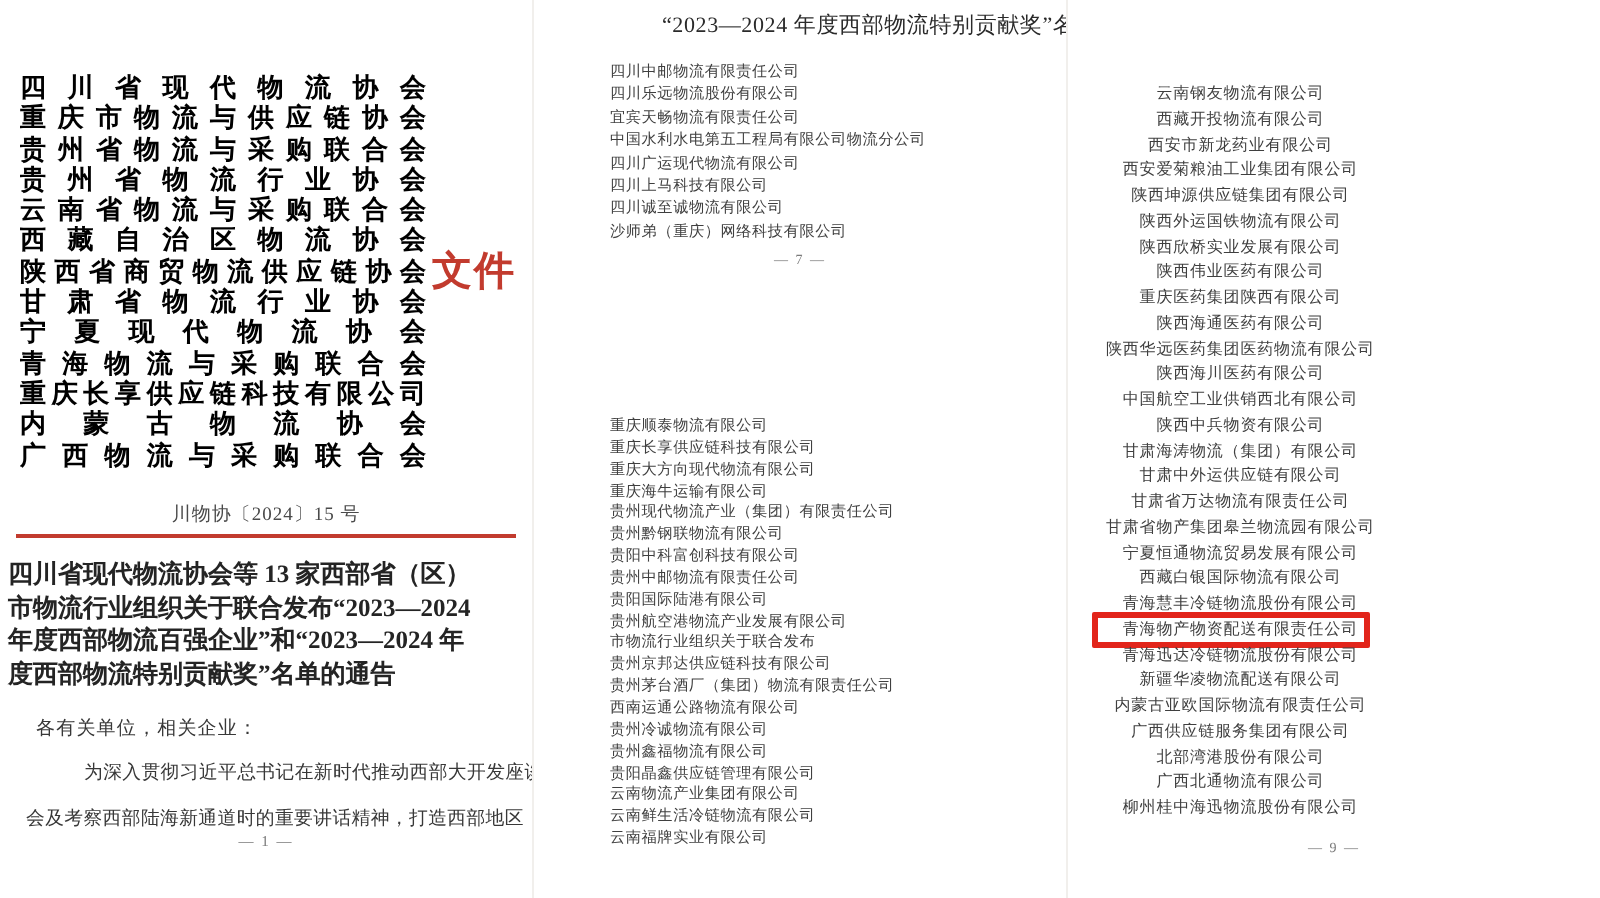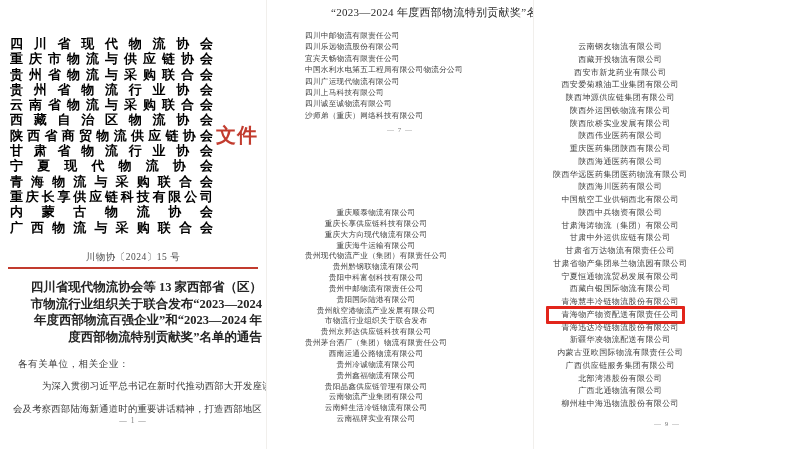--- a/index.html
+++ b/index.html
@@ -24,21 +24,21 @@
   .wenjian {
     position:absolute; left:216px; top:122px;
     font-size:20px; font-weight:bold; color:#c23b2e; letter-spacing:1px;
   }
   .doc-number {
     position:absolute; top:251px; left:0; width:100%; text-align:center;
     font-size:9.5px; color:#4a4a4a; letter-spacing:0.5px;
   }
   .red-line { position:absolute; left:8px; top:267px; width:250px; height:2px; background:#c23b2e; }
   .doc-title {
-    position:absolute; top:279px; left:4px; width:258px; text-align:right;
+    position:absolute; top:279px; left:4px; width:258px; text-align:left;
   }
   .doc-title-line {
     font-size:12.5px; font-weight:bold; color:#242424; line-height:16.5px; white-space:nowrap;
   }
   .salutation {
     position:absolute; top:358px; left:18px;
     font-size:9.5px; color:#383838; letter-spacing:0.6px; white-space:nowrap;
   }
   .body-line { position:absolute; font-size:9.4px; color:#383838; letter-spacing:0.2px; white-space:nowrap; }
   #body-line1 { top:380px; left:42px; }
@@ -52,21 +52,21 @@
   
   .list-title {
     position:absolute; top:5px; left:16px; width:100%; text-align:right;
     font-size:11px; font-weight:normal; color:#2a2a2a; letter-spacing:0.3px; white-space:nowrap;
   }
   .clist { position:absolute; color:#3f3f3f; }
   .clist .row { position:relative; white-space:nowrap; }
   #list7 { left:38px; top:30px;  font-size:7.6px; letter-spacing:0.3px; }
   #list7 .row { line-height:11.4px; height:11.4px; }
   #pn7 { top:126px; font-size:7px; }
-  #list8 { left:38px; top:208px; font-size:7.6px; letter-spacing:0.3px;text-align:center; }
+  #list8 { left:38px; top:208px; font-size:7.6px; letter-spacing:0.3px; }
   #list8 .row { line-height:10.85px; height:10.85px; }
   #list9 { left:19px; top:41px;  font-size:8px;  letter-spacing:0.4px; }
   #list9 .row { line-height:12.75px; height:12.75px;text-align:center; }
   #pn9 { top:420px; font-size:7px; }
 
   
   .row.hl::after {
     content:""; position:absolute; left:-7px; top:-3px;
     width:133px; height:12px;
     border:3px solid #e2251b; border-radius:1px;

